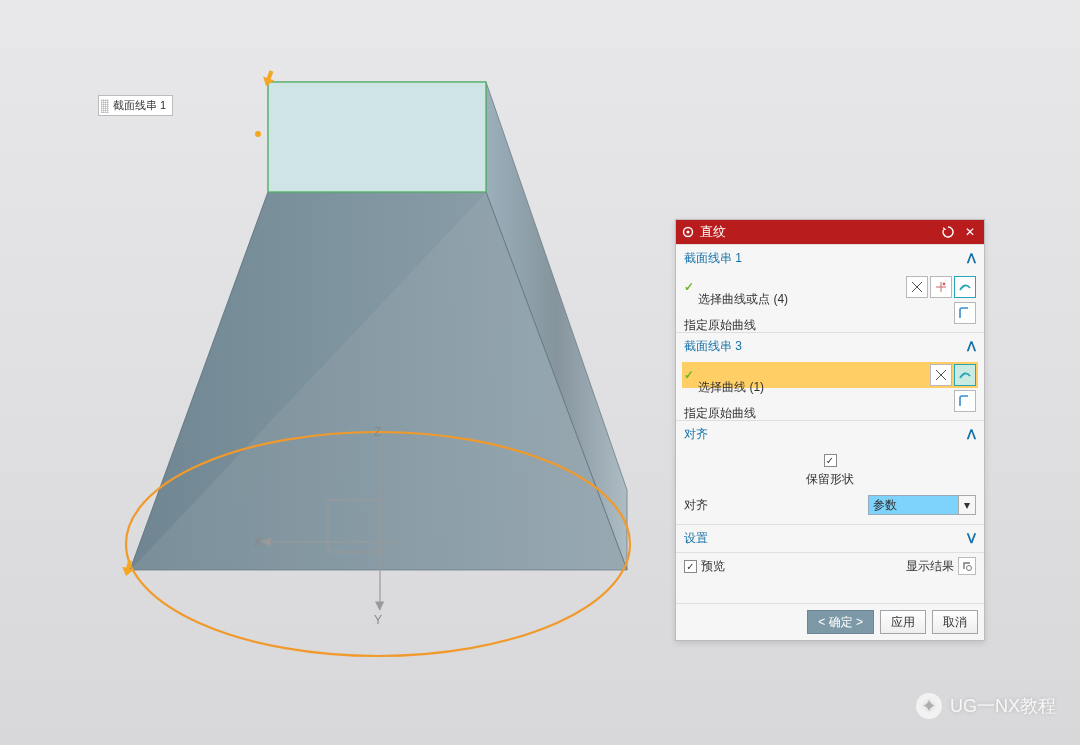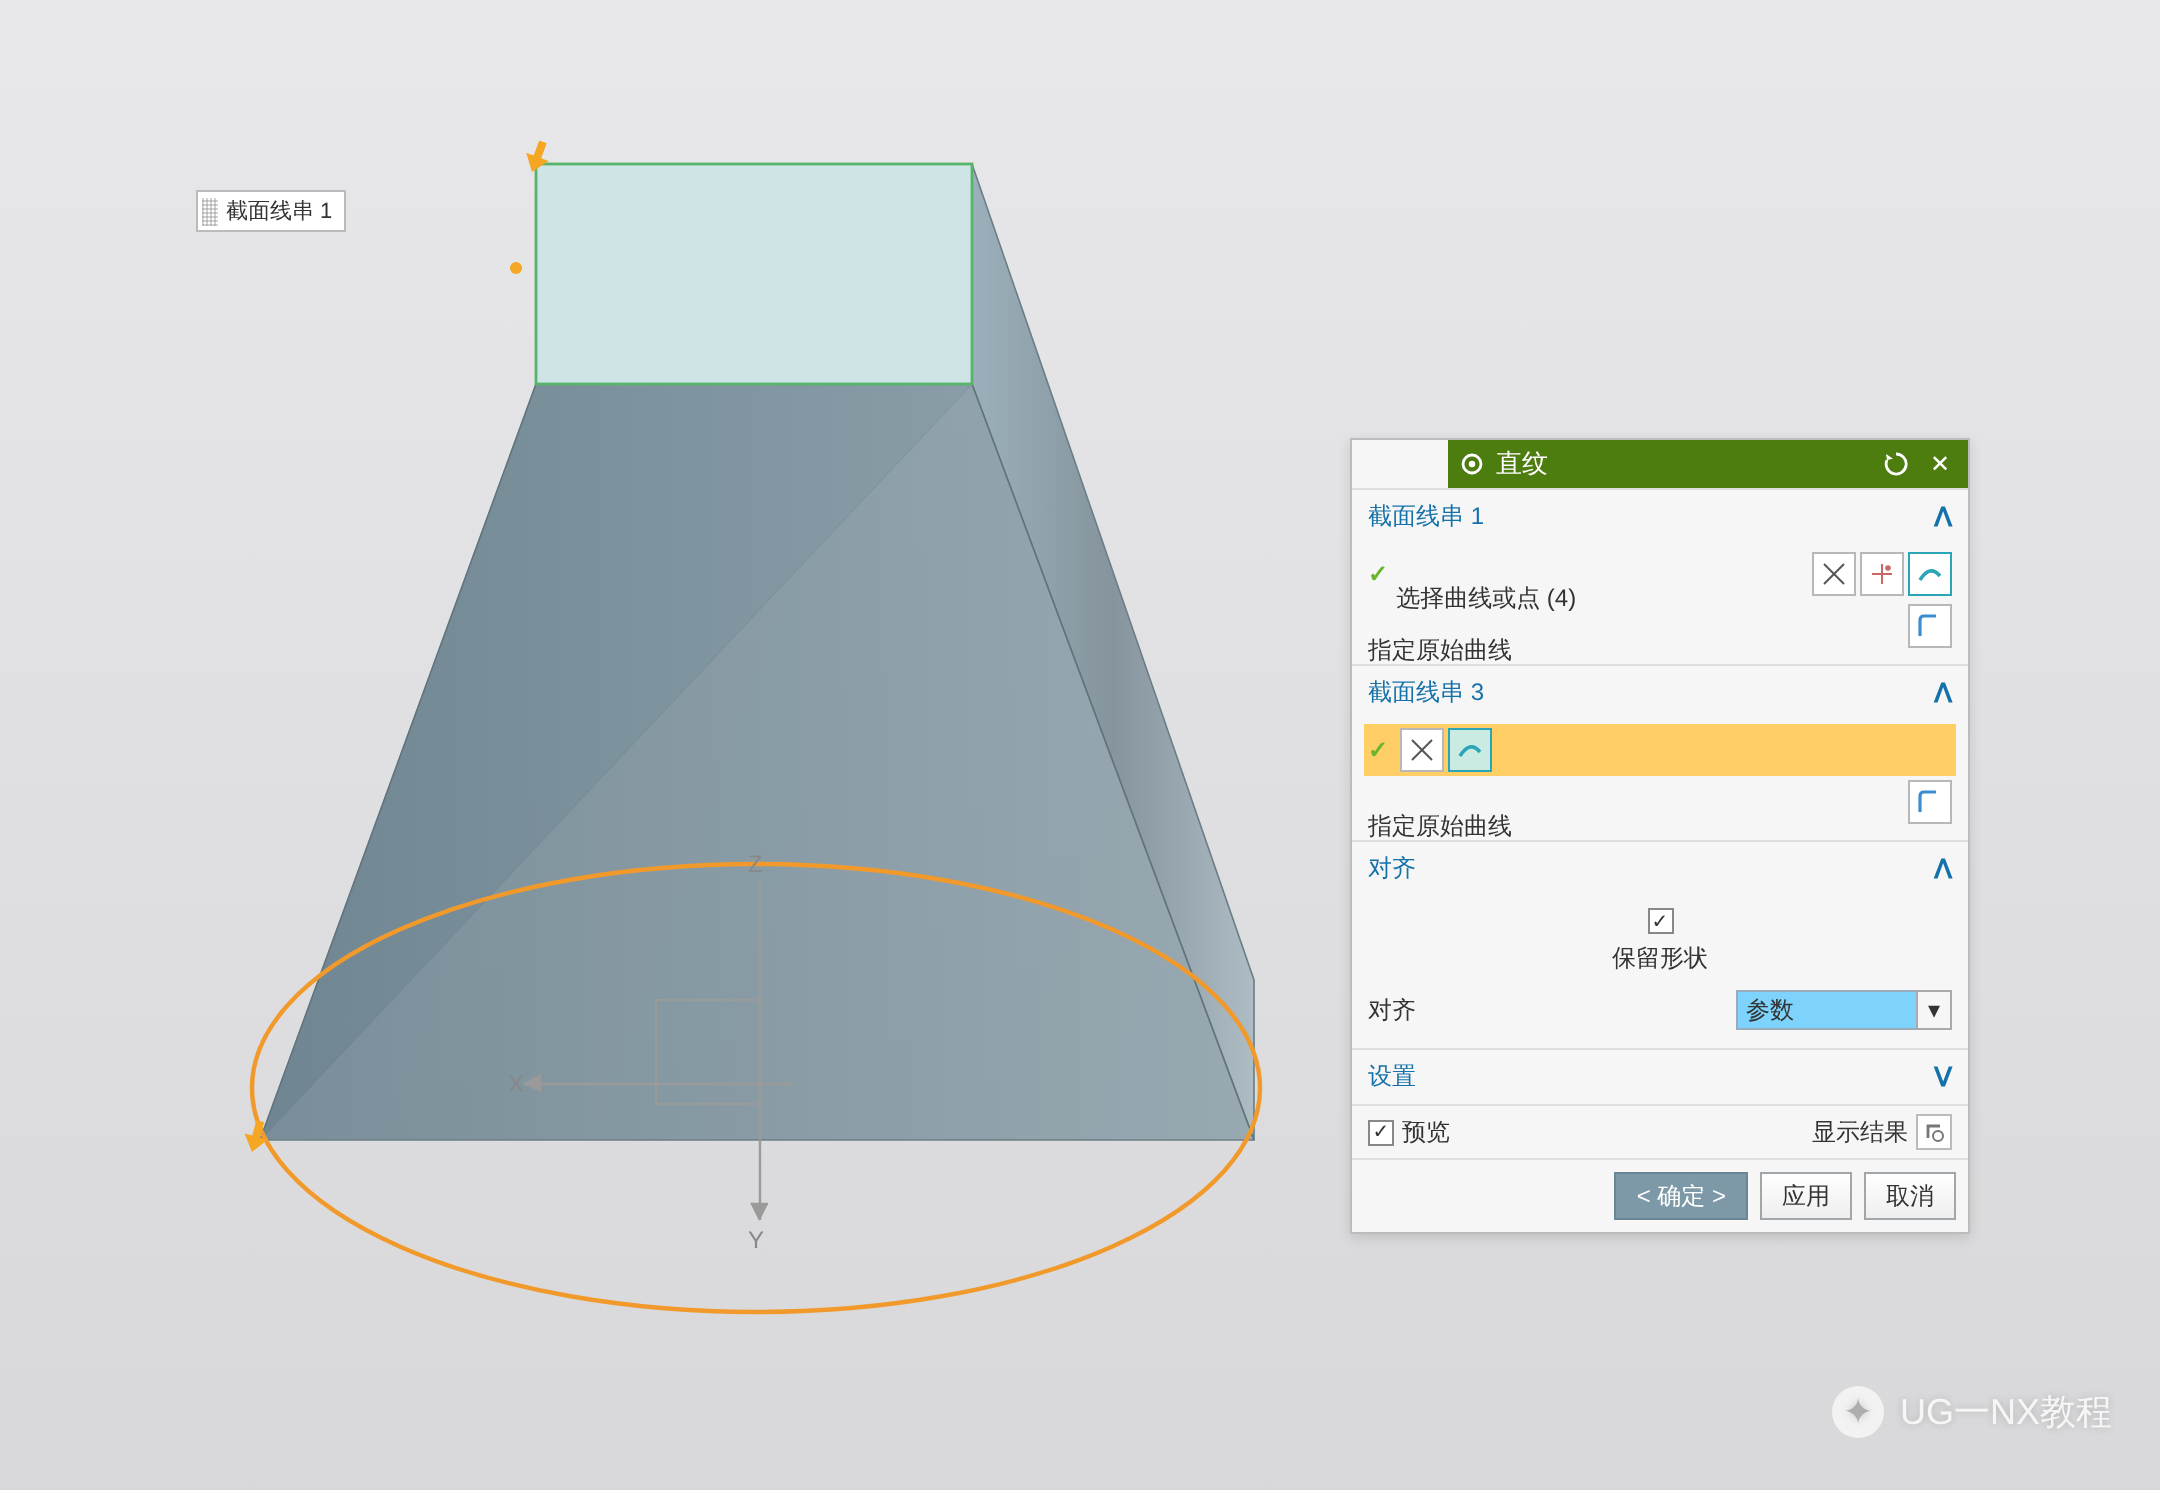--- a/index.html
+++ b/index.html
@@ -35,27 +35,26 @@
     
     .dialog {
       position: absolute;
       left: 675px; top: 219px;
       width: 310px;
       background: #f6f6f6;
       border: 1px solid #bcbcbc;
       box-shadow: 0 2px 6px rgba(0,0,0,.12);
     }
     .dlg-title {
-      background: #4d7c0f;
+      background: #b91c1c;
       color: #fff;
       height: 24px;
       display: flex; align-items: center;
       padding: 0 4px 0 6px;
       font-size: 13px;
-      margin-left: 48px;
     }
     .dlg-title .gear-icon { margin-right: 6px; display:flex; }
     .dlg-title .title-text { flex: 1; }
     .dlg-title .title-btn {
       width: 20px; height: 20px;
       display: flex; align-items: center; justify-content: center;
       margin-left: 2px; cursor: pointer;
       color: #fff; font-size: 12px;
     }
     .section-head {
@@ -139,20 +138,21 @@
     .preview-row .result-icon {
       width: 18px; height: 18px;
       border: 1px solid #bbb; background:#fff;
       margin-left: 4px;
       display:flex;align-items:center;justify-content:center;
     }
     .dlg-footer {
       display: flex; justify-content: flex-end;
       padding: 6px; gap: 6px;
       border-top: 1px solid #e0e0e0;
+      margin-top: 24px;
     }
     .btn {
       height: 24px; padding: 0 10px;
       border: 1px solid #a0a6aa;
       background: linear-gradient(#fff,#eee);
       cursor: pointer;
       display: flex; align-items: center; justify-content: center;
     }
     .btn.primary {
       background: #7d99a8;
@@ -286,20 +286,21 @@
     </div>
   </div>
 
   <div class="section-head">
     <span>截面线串 3</span>
     <span class="chev">ᐱ</span>
   </div>
   <div class="section-body">
     <div class="row highlight">
       <span class="check-mark">✓</span>
+      <span class="label">选择曲线 (1)</span>
       <span class="icon-btn">
         <svg width="14" height="14" viewBox="0 0 14 14">
             <line x1="2" y1="12" x2="12" y2="2" stroke="#555"></line>
             <line x1="2" y1="2" x2="12" y2="12" stroke="#555"></line>
           </svg>
       </span>
       <span class="icon-btn active-teal">
         <svg width="14" height="14" viewBox="0 0 14 14">
             <path d="M2 10 Q7 2 12 8" stroke="#2aa5b8" fill="none" stroke-width="1.8"></path>
           </svg>

